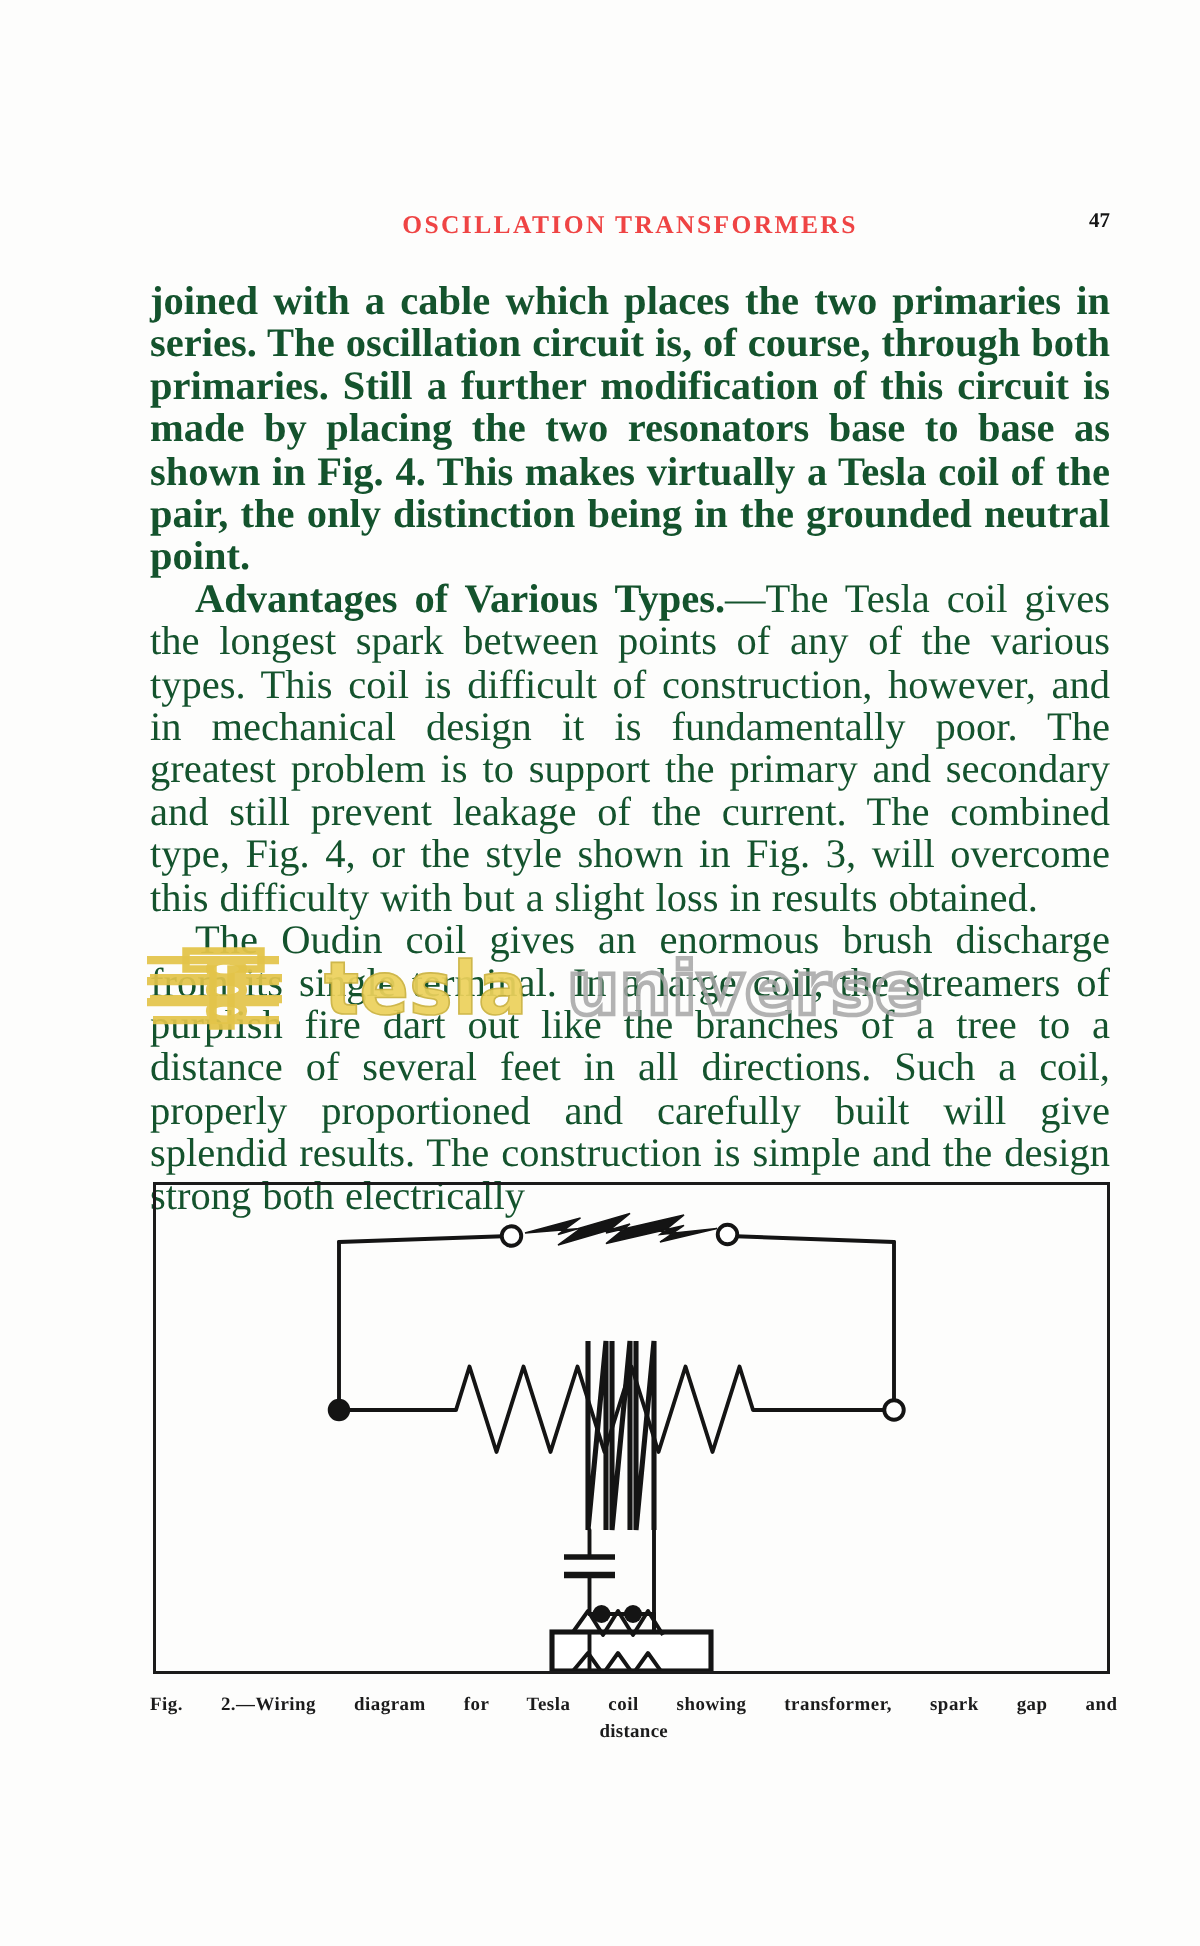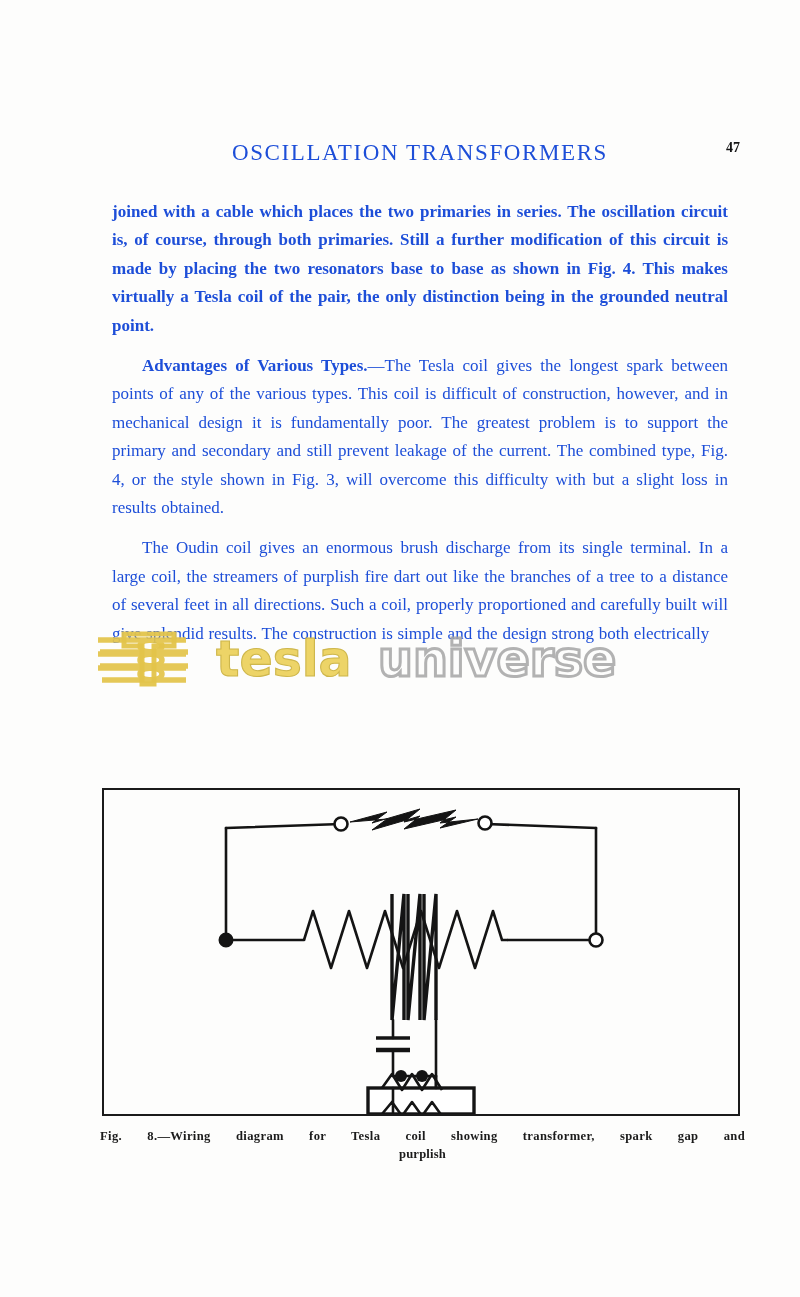--- a/index.html
+++ b/index.html
@@ -26,49 +26,49 @@
     position: absolute;
     left: 100px;
     top: 140px;
     width: 640px;
     height: 26px;
     display: flex;
     align-items: baseline;
     justify-content: center;
   }
   .running-head .rh-title {
-    font-size: 23px;
+    font-size: 17px;
     letter-spacing: 1.6px;
-    font-weight: 400;
-    color: #1d4ed8;
+    font-weight: 700;
+    color: #ef4444;
     white-space: nowrap;
   }
   .running-head .rh-folio {
     position: absolute;
     right: 0;
     top: 0;
     font-size: 14px;
     font-weight: 600;
     color: #141414;
   }
 
   
   .textblock {
     position: absolute;
     left: 100px;
     top: 186px;
     width: 640px;
   }
   p.para {
-    margin: 12px;
-    font-size: 17px;
+    margin: 0;
+    font-size: 27px;
     line-height: 28.4px;
     text-align: justify;
     text-align-last: left;
-    color: #1d4ed8;
+    color: #14532d;
     word-spacing: 0.5px;
   }
   p.para.indent { text-indent: 30px; }
   p.para b, .lead { font-weight: 700; }
 
   
   .heavy { font-weight: 700; }
 
   
   #watermark {
@@ -221,17 +221,17 @@
 
       <g fill="none" stroke="#141414" stroke-width="2.6" stroke-linecap="round">
         <path d="M289 298 L289 324"></path>
         <path d="M332 286 L332 298"></path>
       </g>
 
     </svg>
   </div>
 
   <div class="figcaption">
-    <span>Fig. 8.—Wiring diagram for Tesla coil showing transformer, spark gap and</span>
-    <span class="cap-second">purplish</span>
+    <span>Fig. 2.—Wiring diagram for Tesla coil showing transformer, spark gap and</span>
+    <span class="cap-second">distance</span>
   </div>
 
 </div>
 
 </body></html>

